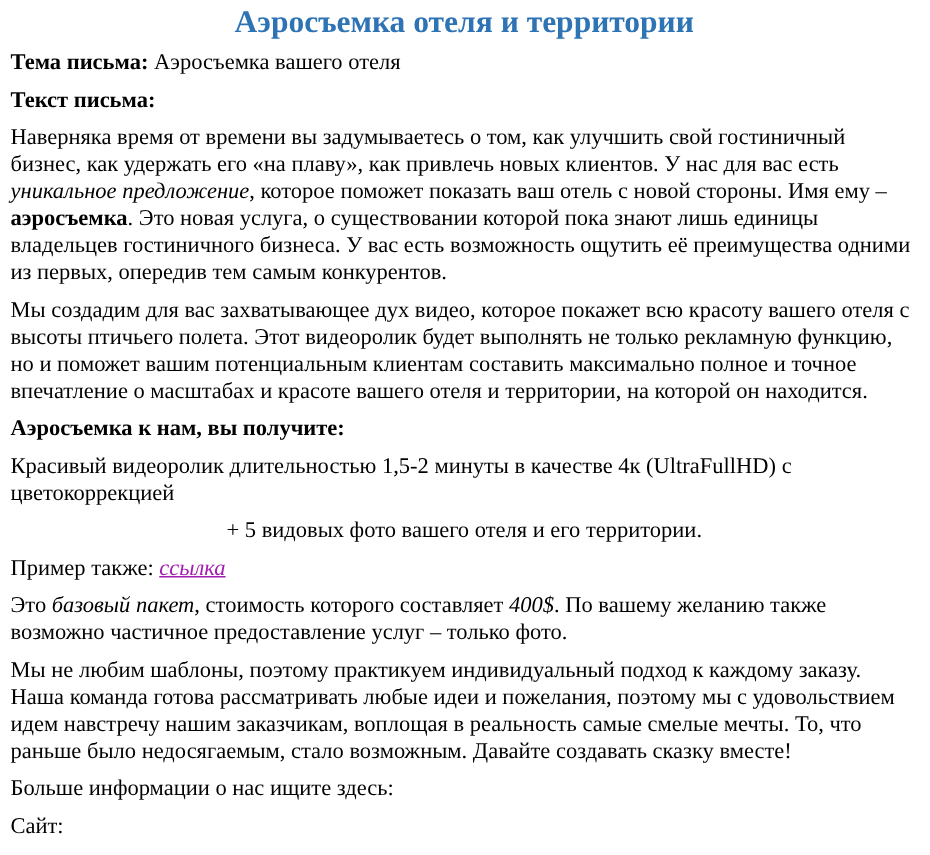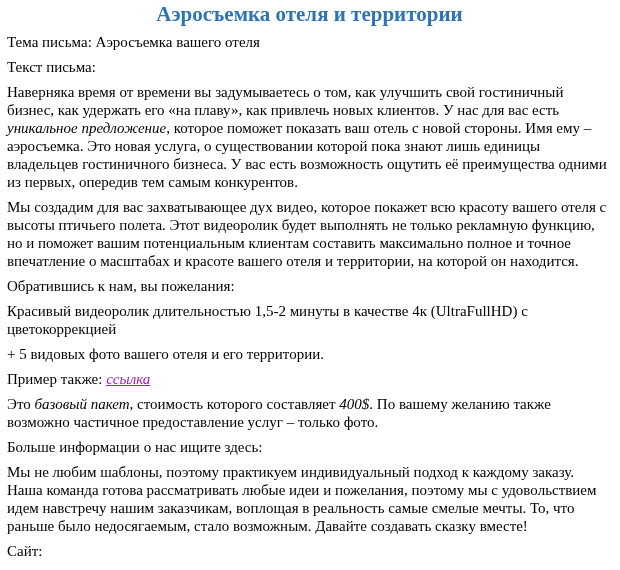--- a/index.html
+++ b/index.html
@@ -26,22 +26,23 @@
     line-height: 20px;
     font-weight: bold;
     text-align: center;
     color: #2E74B5;
     margin: 0 0 9px 0;
   }
   p {
     margin: 0 0 7px 0;
   }
   .center {
+    text-align: center;
   }
-  b { font-weight: normal; }
+  b { font-weight: bold; }
   i { font-style: italic; }
   .link {
     color: #a21caf;
     font-style: italic;
     text-decoration: underline;
     cursor: pointer;
   }
 </style>
 </head>
 <body>
@@ -51,31 +52,31 @@
   <div class="doc-title">Аэросъемка отеля и территории</div>
 
   <p><b>Тема письма:</b><span> Аэросъемка вашего отеля</span></p>
 
   <p><b>Текст письма:</b></p>
 
   <p><span>Наверняка время от времени вы задумываетесь о том, как улучшить свой гостиничный бизнес, как удержать его «на плаву», как привлечь новых клиентов. У нас для вас есть </span><i>уникальное предложение</i><span>, которое поможет показать ваш отель с новой стороны. Имя ему – </span><b>аэросъемка</b><span>. Это новая услуга, о существовании которой пока знают лишь единицы владельцев гостиничного бизнеса. У вас есть возможность ощутить её преимущества одними из первых, опередив тем самым конкурентов.</span></p>
 
   <p>Мы создадим для вас захватывающее дух видео, которое покажет всю красоту вашего отеля с высоты птичьего полета. Этот видеоролик будет выполнять не только рекламную функцию, но и поможет вашим потенциальным клиентам составить максимально полное и точное впечатление о масштабах и красоте вашего отеля и территории, на которой он находится.</p>
 
-  <p><b>Обратившись к нам, вы пожелания:</b></p>
+  <p><b>Аэросъемка к нам, вы получите:</b></p>
 
   <p>Красивый видеоролик длительностью 1,5-2 минуты в качестве 4к (UltraFullHD) с цветокоррекцией</p>
 
   <p class="center">+ 5 видовых фото вашего отеля и его территории.</p>
 
   <p><span>Пример также: </span><a class="link">ссылка</a></p>
 
   <p><span>Это </span><i>базовый пакет</i><span>, стоимость которого составляет </span><i>400$</i><span>. По вашему желанию также возможно частичное предоставление услуг – только фото.</span></p>
 
+  <p>Мы не любим шаблоны, поэтому практикуем индивидуальный подход к каждому заказу. Наша команда готова рассматривать любые идеи и пожелания, поэтому мы с удовольствием идем навстречу нашим заказчикам, воплощая в реальность самые смелые мечты. То, что раньше было недосягаемым, стало возможным. Давайте создавать сказку вместе!</p>
+
   <p>Больше информации о нас ищите здесь:</p>
-
-  <p>Мы не любим шаблоны, поэтому практикуем индивидуальный подход к каждому заказу. Наша команда готова рассматривать любые идеи и пожелания, поэтому мы с удовольствием идем навстречу нашим заказчикам, воплощая в реальность самые смелые мечты. То, что раньше было недосягаемым, стало возможным. Давайте создавать сказку вместе!</p>
 
   <p>Сайт:</p>
 
   <p>Instagram:</p>
 
 </div>
 
 </body></html>

